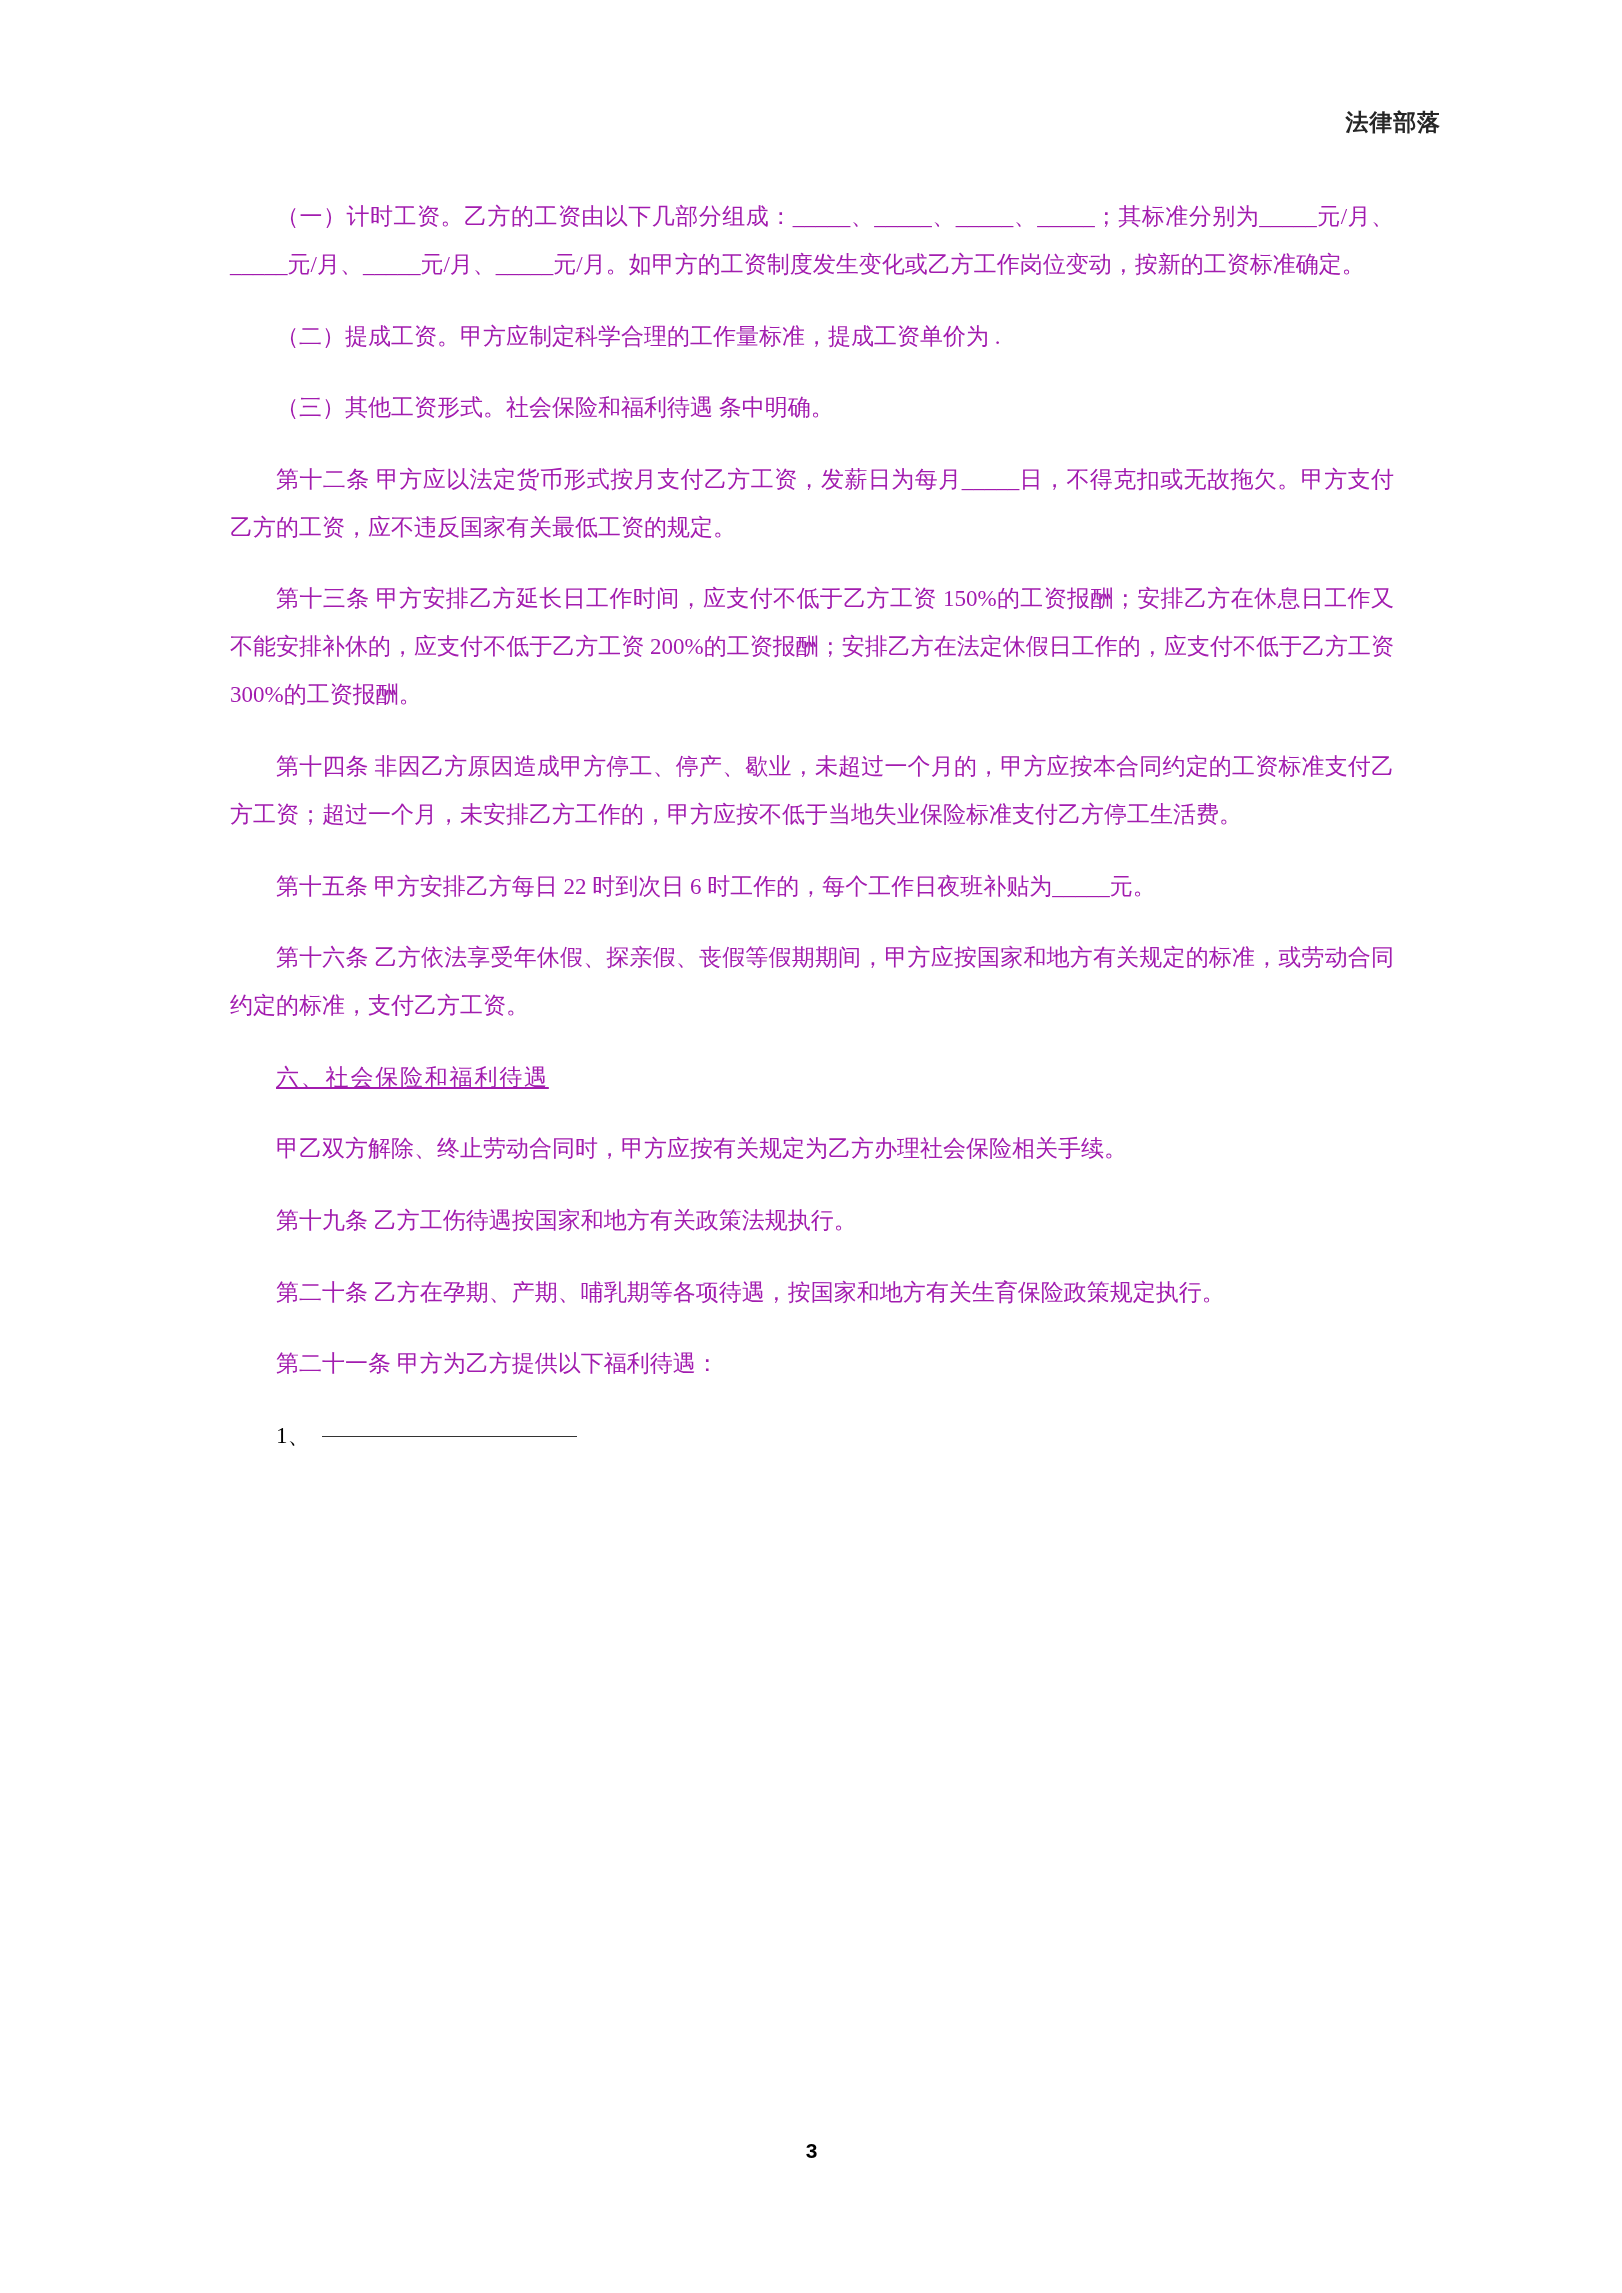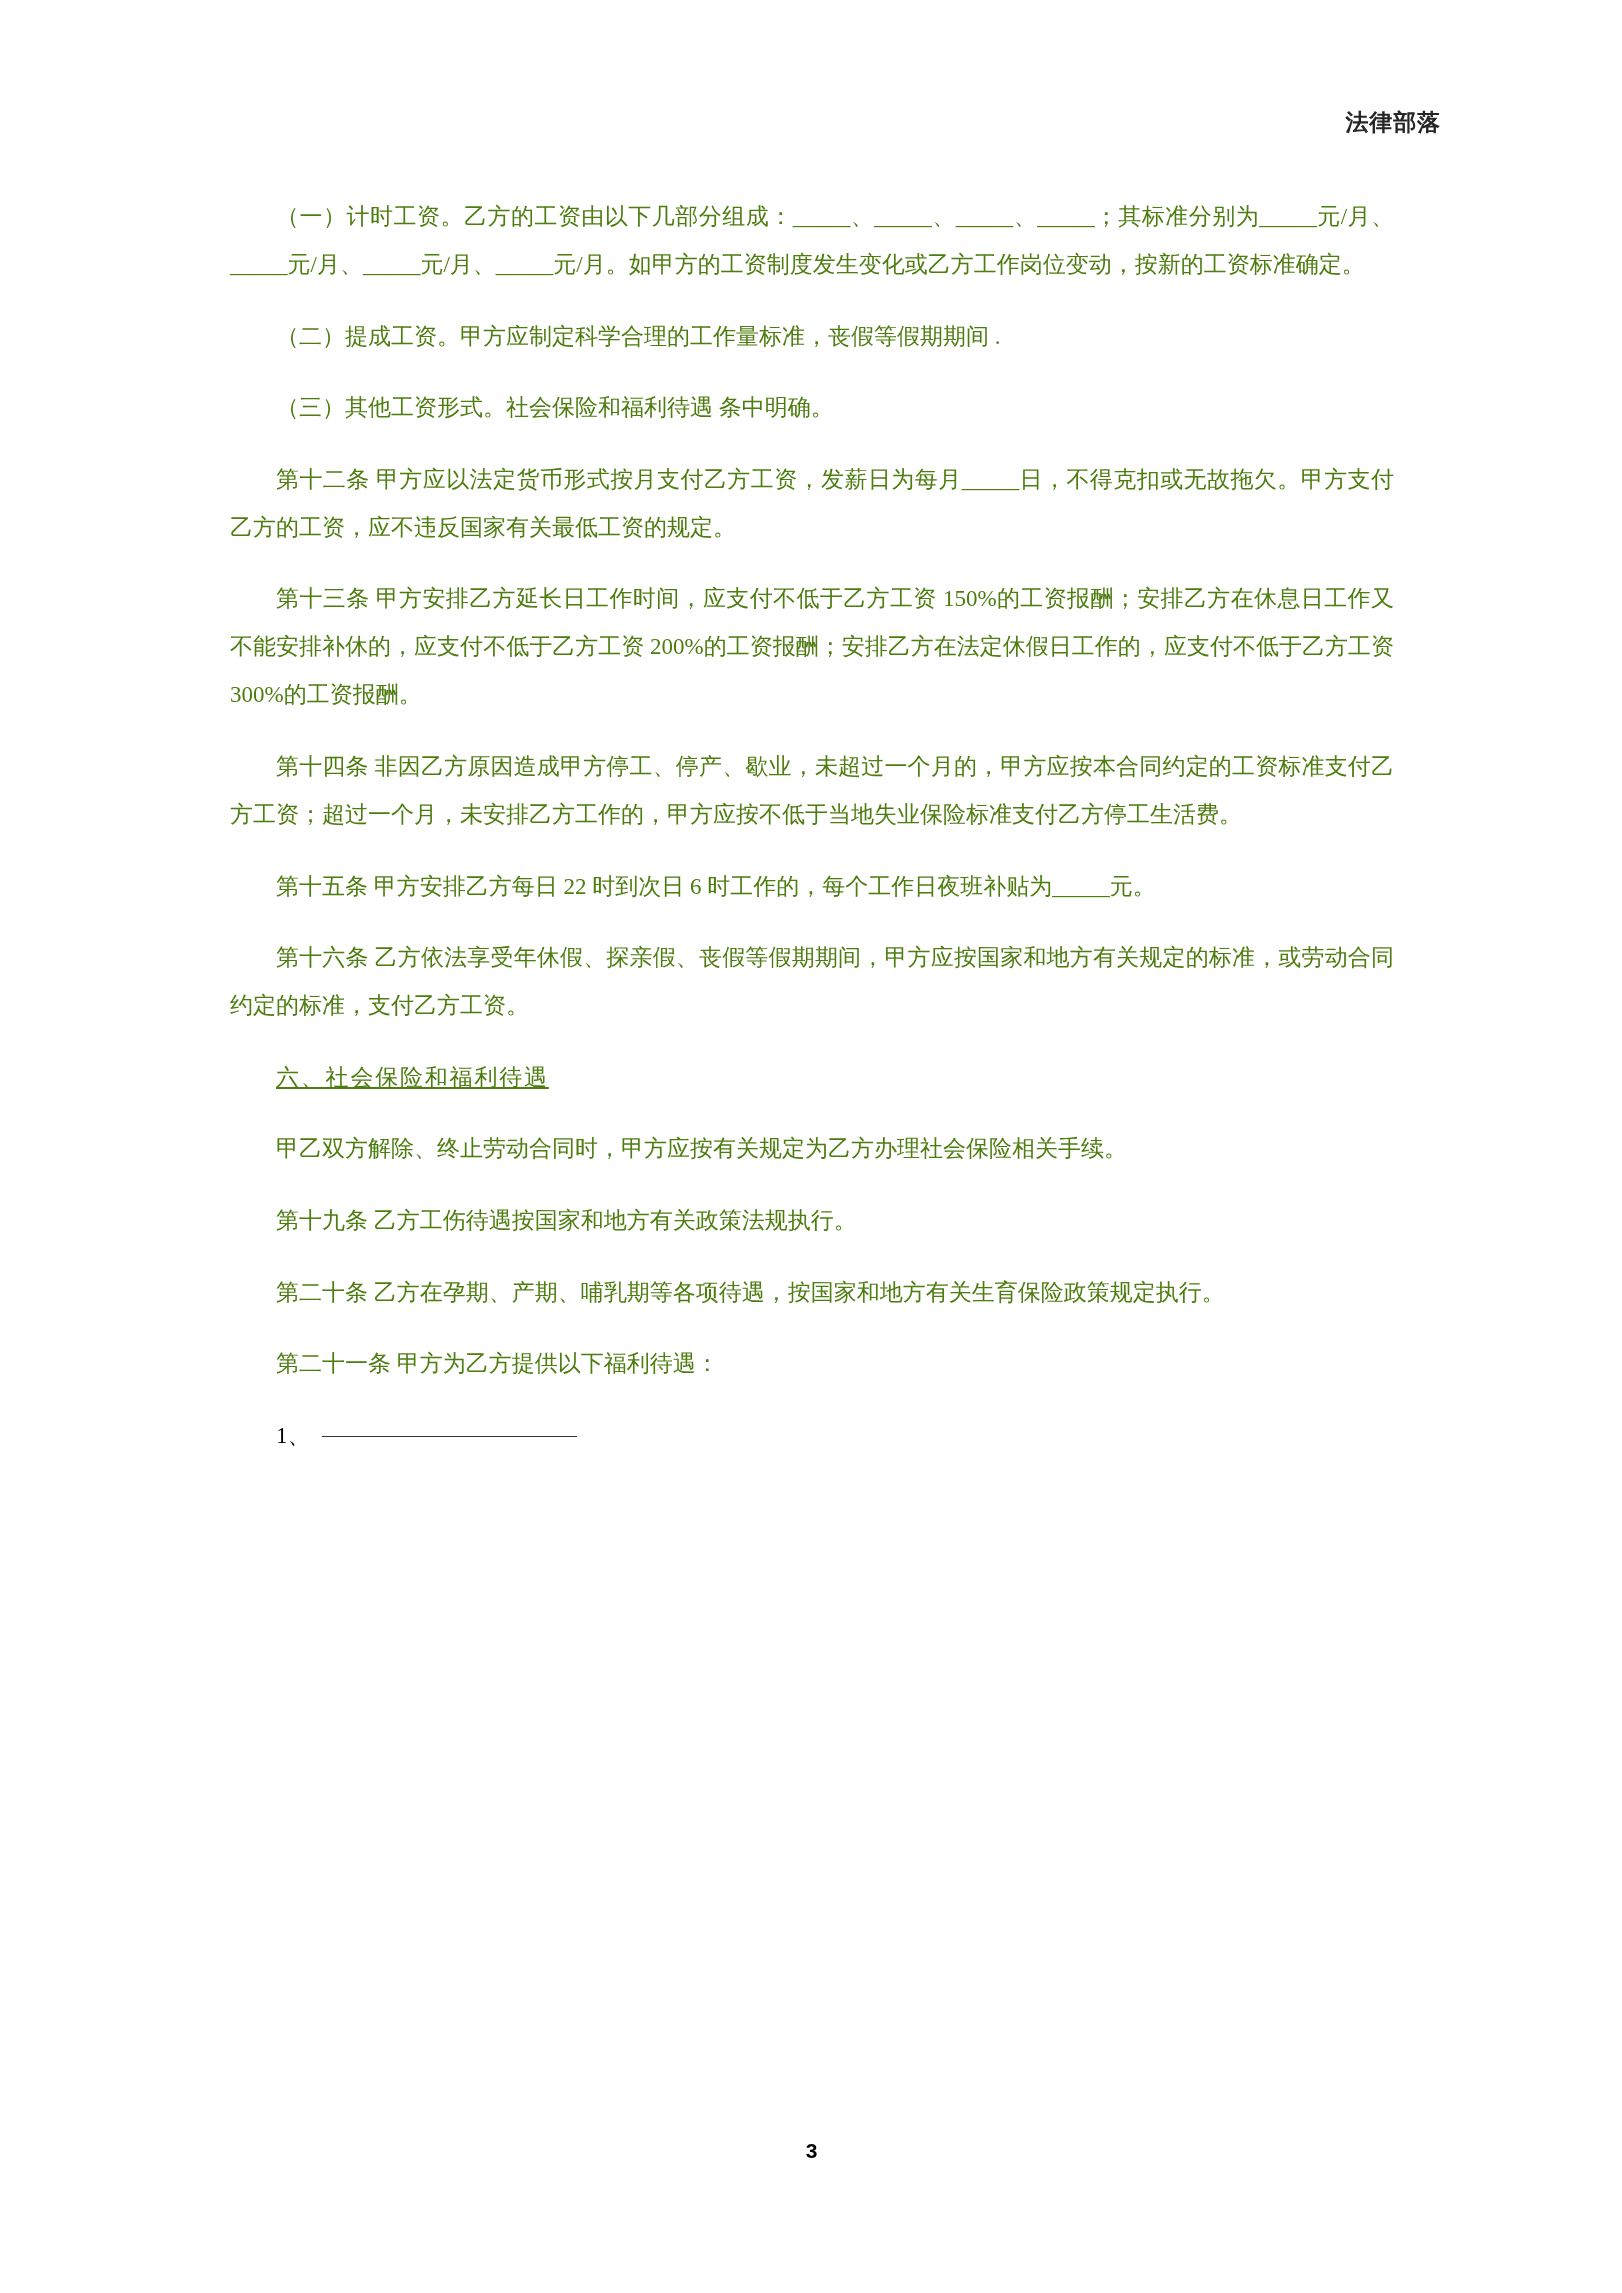--- a/index.html
+++ b/index.html
@@ -37,21 +37,21 @@
     top: 193px;
     left: 230px;
     width: 1164px;
   }
   p.para {
     margin: 0 0 23.6px 0;
     font-size: 23px;
     line-height: 48px;
     text-align: justify;
     text-justify: inter-ideograph;
-    color: #4d7c0f;
+    color: #a21caf;
     font-family: "Liberation Serif", "DejaVu Serif", serif;
   }
   p.indent {
     text-indent: 46px;
   }
   .section-title {
     text-indent: 46px;
     margin: 0 0 23.6px 0;
     font-size: 23px;
     line-height: 48px;
@@ -87,21 +87,21 @@
 </head>
 <body>
 
 <div class="page">
 
   <div class="header">法律部落</div>
 
   <div class="content">
 
     <p class="para indent">（一）计时工资。乙方的工资由以下几部分组成：_____、_____、_____、_____；其标准分别为_____元/月、_____元/月、_____元/月、_____元/月。如甲方的工资制度发生变化或乙方工作岗位变动，按新的工资标准确定。</p>
-    <p class="para indent">（二）提成工资。甲方应制定科学合理的工作量标准，丧假等假期期间 .</p>
+    <p class="para indent">（二）提成工资。甲方应制定科学合理的工作量标准，提成工资单价为 .</p>
     <p class="para indent">（三）其他工资形式。社会保险和福利待遇 条中明确。</p>
     <p class="para indent">第十二条 甲方应以法定货币形式按月支付乙方工资，发薪日为每月_____日，不得克扣或无故拖欠。甲方支付乙方的工资，应不违反国家有关最低工资的规定。</p>
     <p class="para indent">第十三条 甲方安排乙方延长日工作时间，应支付不低于乙方工资 150%的工资报酬；安排乙方在休息日工作又不能安排补休的，应支付不低于乙方工资 200%的工资报酬；安排乙方在法定休假日工作的，应支付不低于乙方工资 300%的工资报酬。</p>
     <p class="para indent">第十四条 非因乙方原因造成甲方停工、停产、歇业，未超过一个月的，甲方应按本合同约定的工资标准支付乙方工资；超过一个月，未安排乙方工作的，甲方应按不低于当地失业保险标准支付乙方停工生活费。</p>
     <p class="para indent">第十五条 甲方安排乙方每日 22 时到次日 6 时工作的，每个工作日夜班补贴为_____元。</p>
     <p class="para indent">第十六条 乙方依法享受年休假、探亲假、丧假等假期期间，甲方应按国家和地方有关规定的标准，或劳动合同约定的标准，支付乙方工资。</p>
 
     <p class="para section-title">六、社会保险和福利待遇</p>
 
     <p class="para indent">甲乙双方解除、终止劳动合同时，甲方应按有关规定为乙方办理社会保险相关手续。</p>

